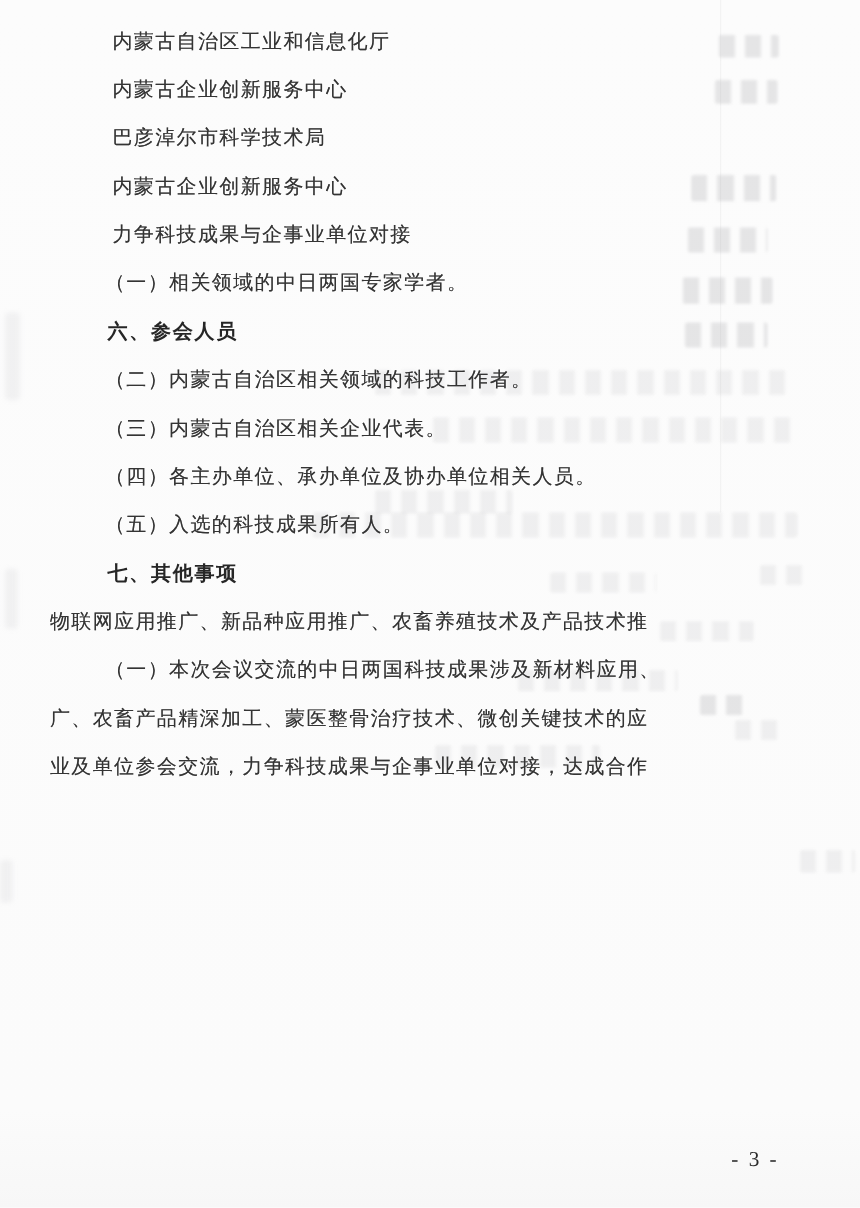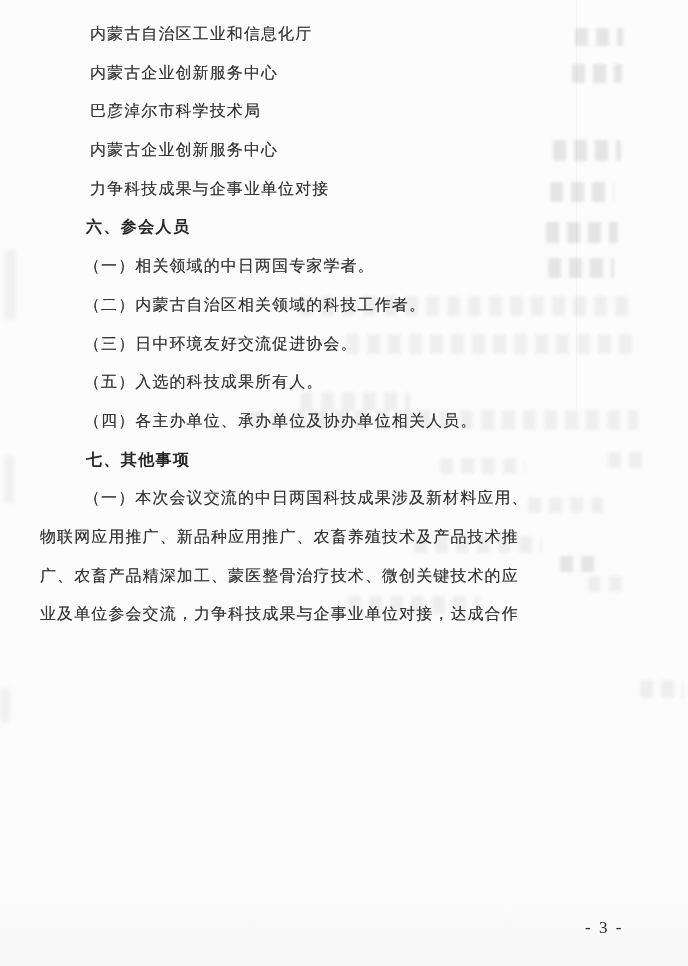--- a/index.html
+++ b/index.html
@@ -111,27 +111,27 @@
   <div class="edge-smudge" style="left:4px; top:250px; width:12px; height:70px;"></div>
   <div class="edge-smudge" style="left:4px; top:455px; width:10px; height:48px;"></div>
   <div class="edge-smudge" style="left:0px; top:688px; width:10px; height:34px;"></div>
 
   <div class="textblock">
       <div class="line org">内蒙古自治区工业和信息化厅</div>
       <div class="line org">内蒙古企业创新服务中心</div>
       <div class="line org">巴彦淖尔市科学技术局</div>
       <div class="line org">内蒙古企业创新服务中心</div>
       <div class="line org">力争科技成果与企事业单位对接</div>
+      <div class="line item">（一）相关领域的中日两国专家学者。</div>
       <div class="line heading">六、参会人员</div>
-      <div class="line item">（一）相关领域的中日两国专家学者。</div>
       <div class="line item">（二）内蒙古自治区相关领域的科技工作者。</div>
-      <div class="line item">（三）日中环境友好交流促进协会。</div>
+      <div class="line item">（三）内蒙古自治区相关企业代表。</div>
+      <div class="line item">（四）各主办单位、承办单位及协办单位相关人员。</div>
       <div class="line item">（五）入选的科技成果所有人。</div>
-      <div class="line item">（四）各主办单位、承办单位及协办单位相关人员。</div>
       <div class="line heading">七、其他事项</div>
+      <div class="line cont">物联网应用推广、新品种应用推广、农畜养殖技术及产品技术推</div>
       <div class="line item">（一）本次会议交流的中日两国科技成果涉及新材料应用、</div>
-      <div class="line cont">物联网应用推广、新品种应用推广、农畜养殖技术及产品技术推</div>
       <div class="line cont">广、农畜产品精深加工、蒙医整骨治疗技术、微创关键技术的应</div>
       <div class="line cont">业及单位参会交流，力争科技成果与企事业单位对接，达成合作</div>
     </div>
 
   <div class="pagenum">- 3 -</div>
 </div>
 
 </body></html>

